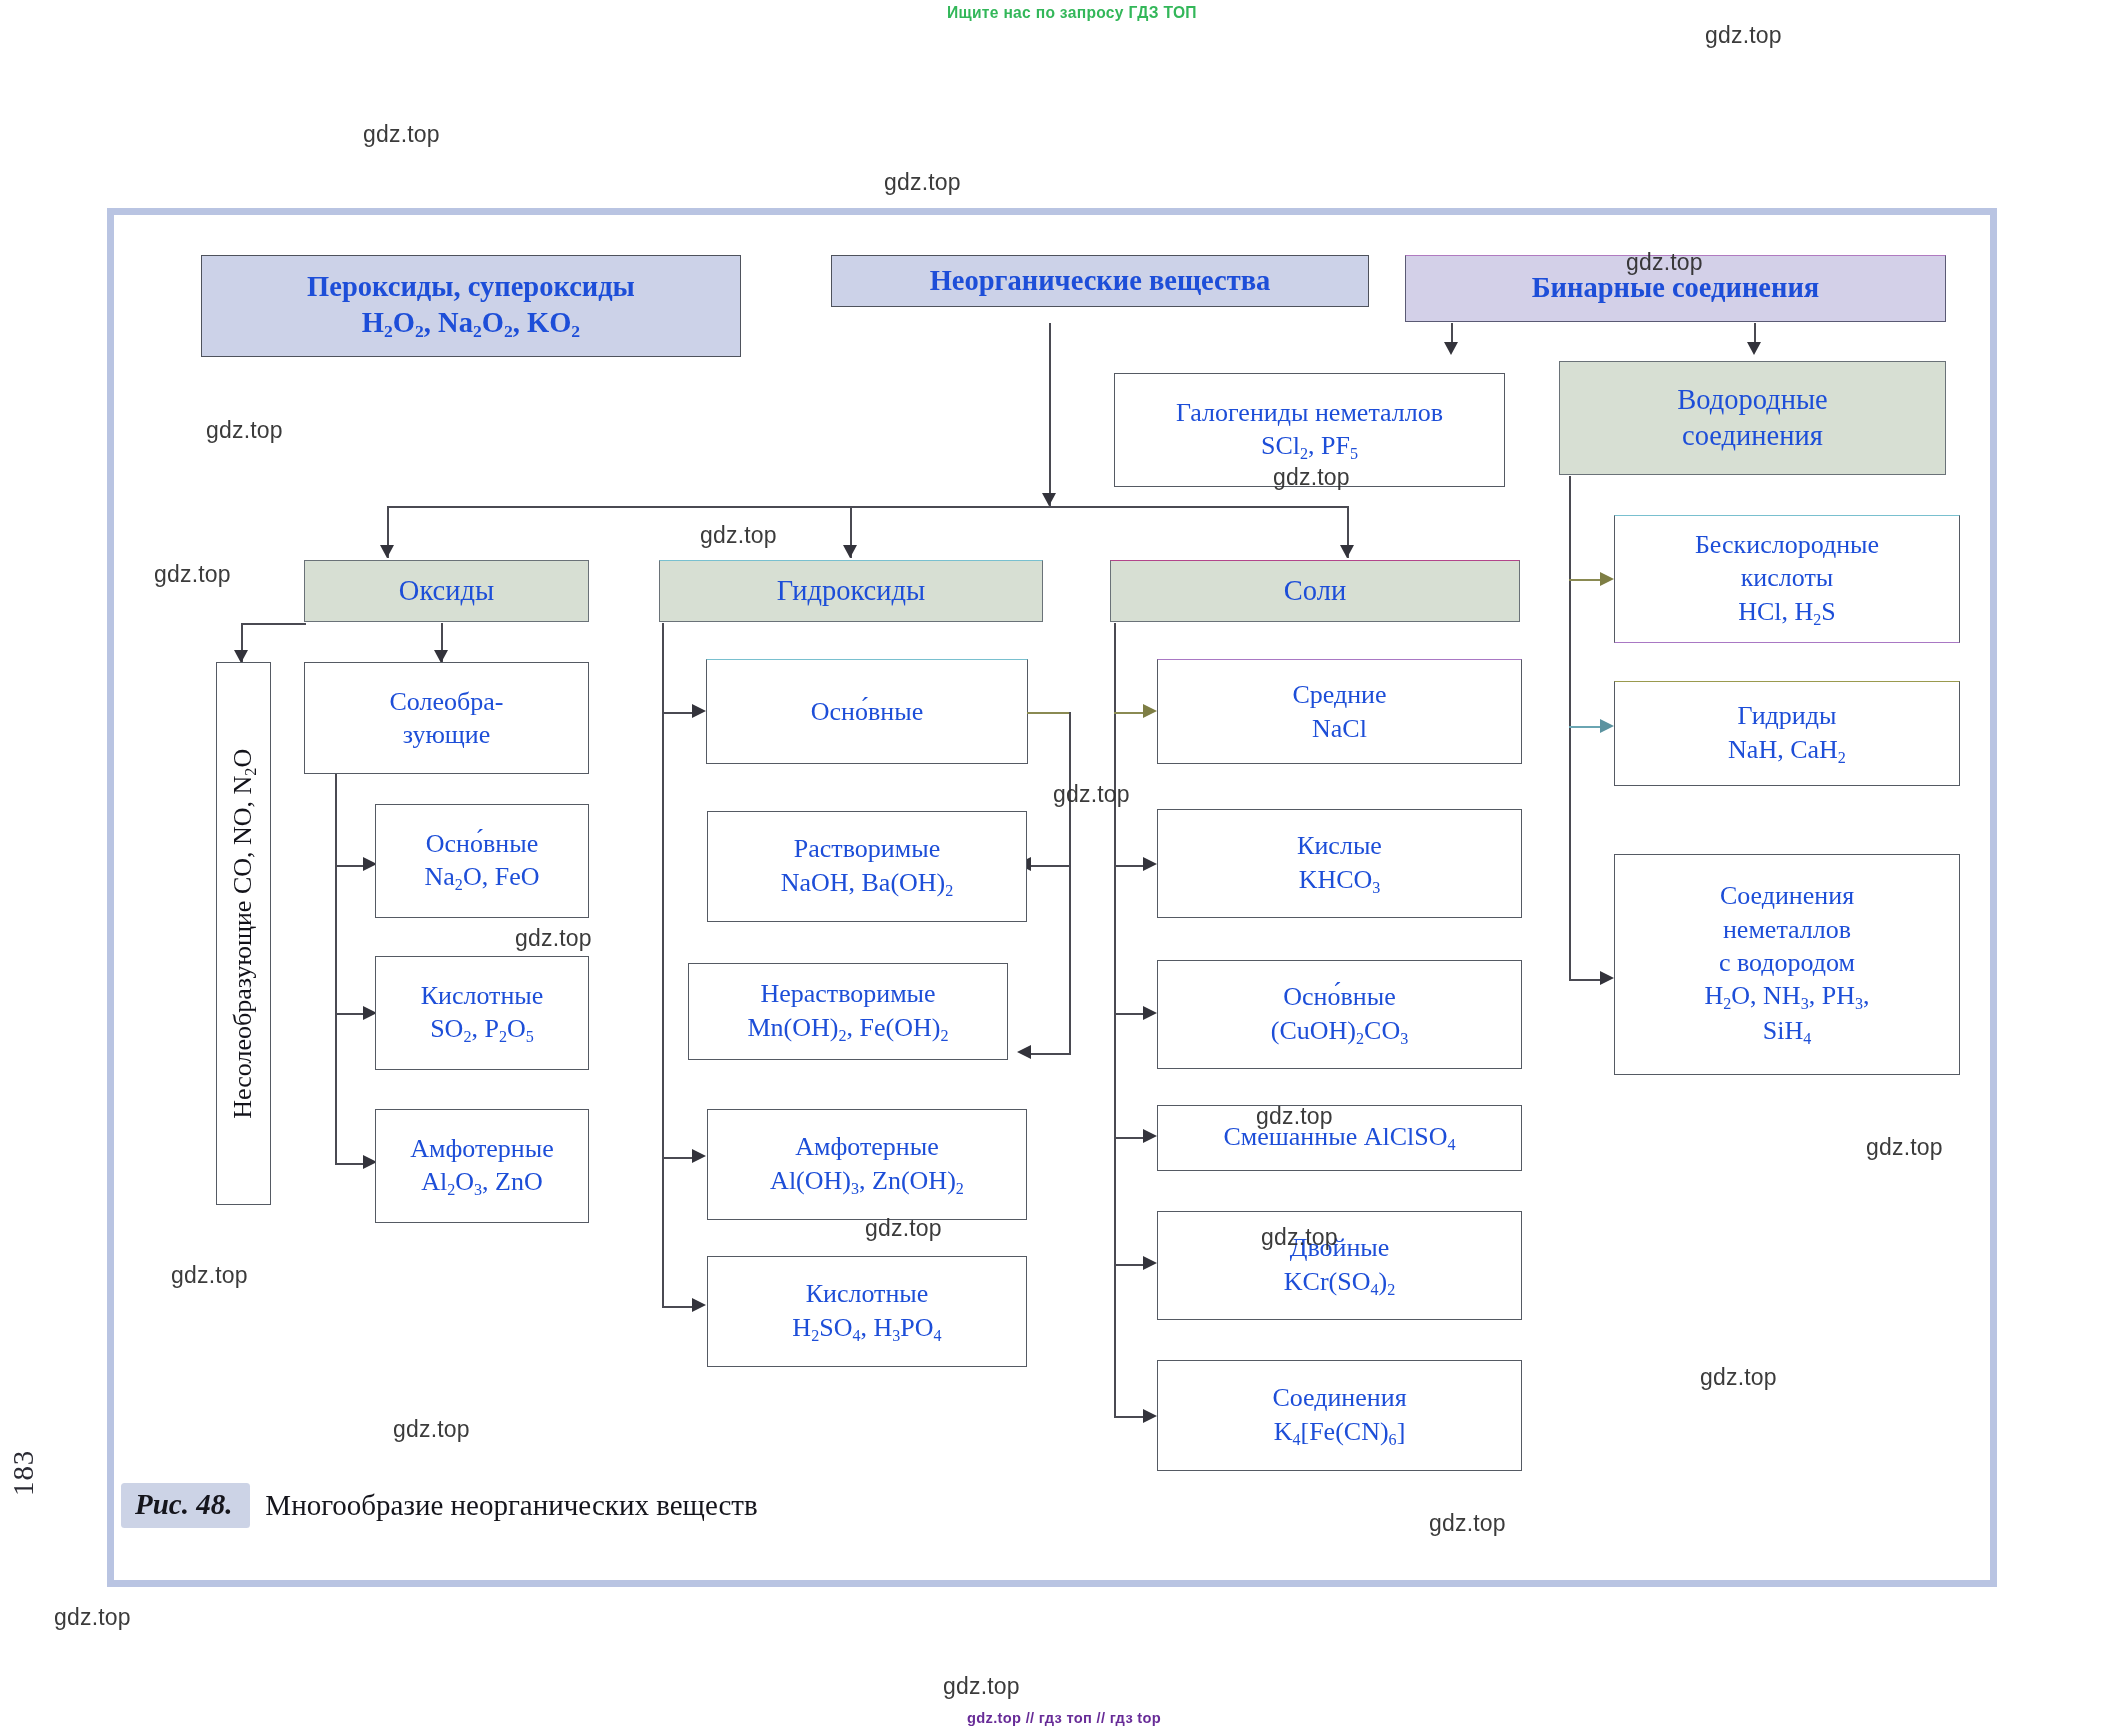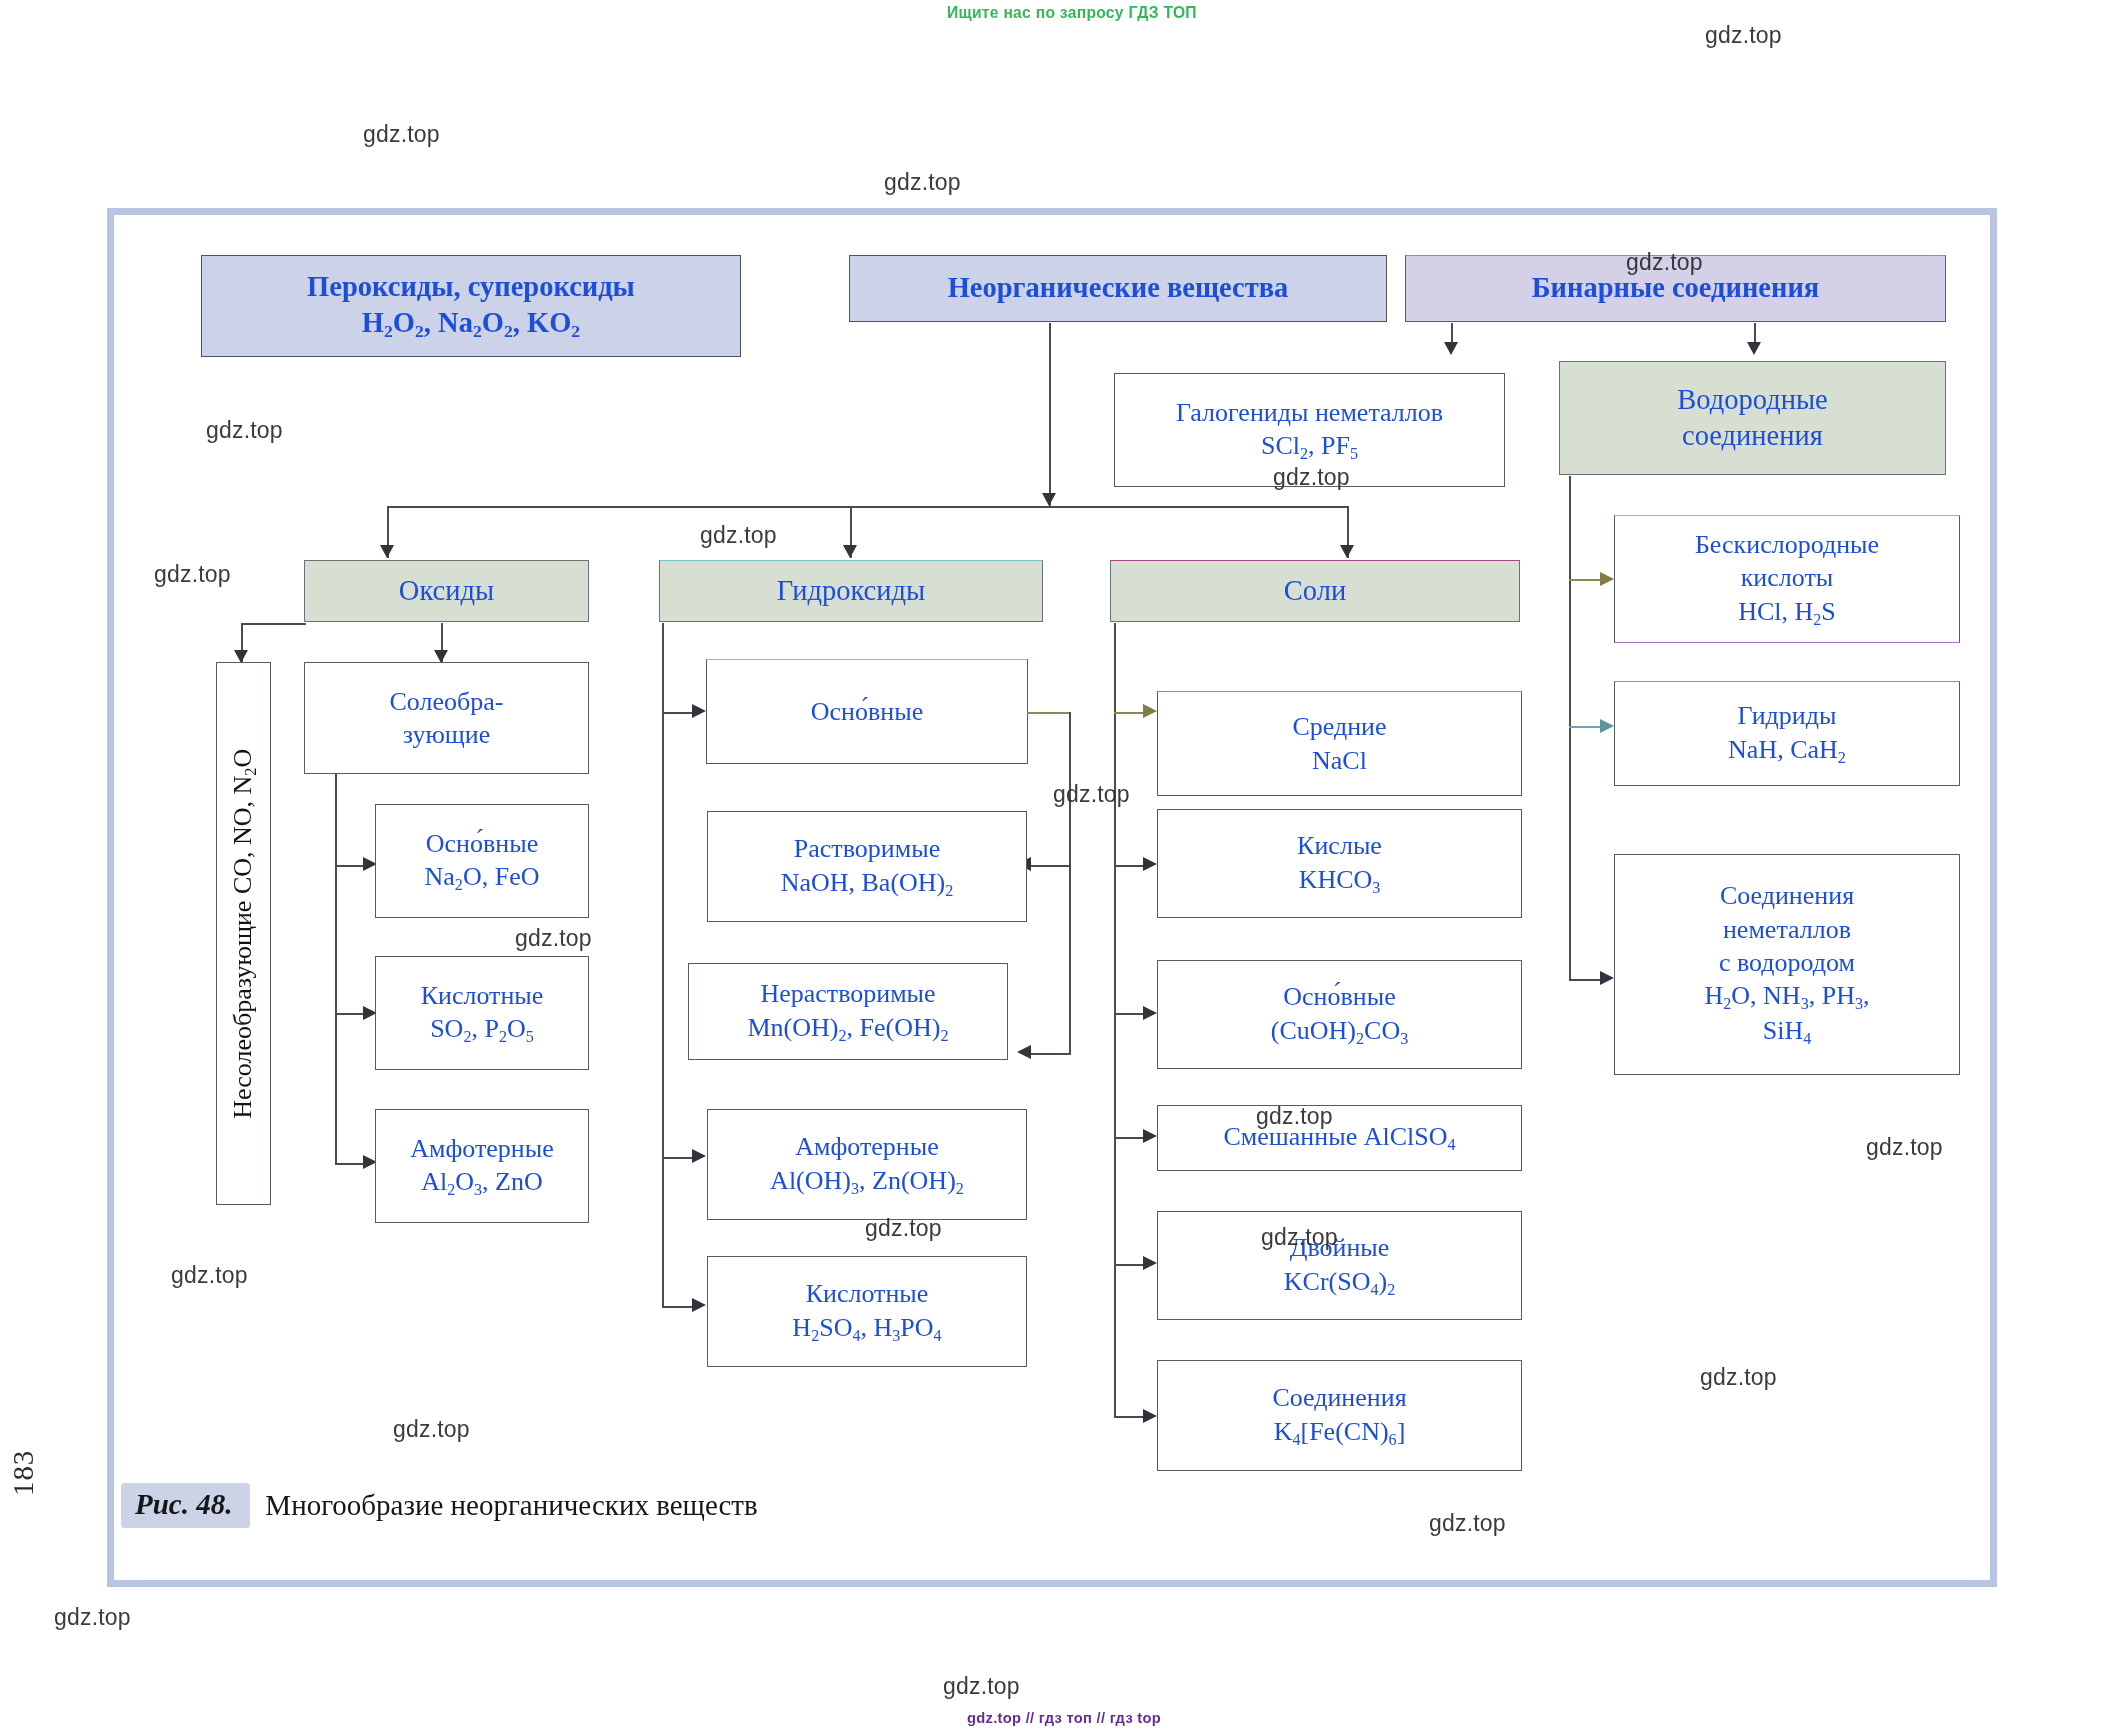--- a/index.html
+++ b/index.html
@@ -159,21 +159,21 @@
 
   <div class="frame"></div>
 
   <div class="box hdr" style="left:201px;top:255px;width:540px;height:102px;">
     <div class="inner">
       <div>Пероксиды, супероксиды</div>
       <div>H<sub>2</sub>O<sub>2</sub>, Na<sub>2</sub>O<sub>2</sub>, KO<sub>2</sub></div>
     </div>
   </div>
 
-  <div class="box hdr" style="left:849px;top:255px;width:538px;height:67px;">
+  <div class="box hdr" style="left:831px;top:255px;width:538px;height:52px;">
     <div class="inner">Неорганические вещества</div>
   </div>
 
   <div class="box hdr2" style="left:1405px;top:255px;width:541px;height:67px;">
     <div class="inner">Бинарные соединения</div>
   </div>
 
   <div class="box" style="left:1114px;top:361px;width:391px;height:114px;margin-top:12px;">
     <div class="inner">
       <div>Галогениды неметаллов</div>
@@ -309,21 +309,21 @@
     <div class="inner">
       <div>Кислотные</div>
       <div>H<sub>2</sub>SO<sub>4</sub>, H<sub>3</sub>PO<sub>4</sub></div>
     </div>
   </div>
 
   <div class="ln lnv" style="left:1114px;top:623px;height:794px;"></div>
 
   <div class="ln lnh ln-olive" style="left:1114px;top:712px;width:35px;"></div>
   <div class="arw arw-right arw-olive" style="left:1143px;top:704px;"></div>
-  <div class="box tint-violet" style="left:1157px;top:691px;width:365px;height:105px;">
+  <div class="box tint-violet" style="left:1157px;top:659px;width:365px;height:105px;">
     <div class="inner">
       <div>Средние</div>
       <div>NaCl</div>
     </div>
   </div>
 
   <div class="ln lnh" style="left:1114px;top:865px;width:35px;"></div>
   <div class="arw arw-right" style="left:1143px;top:857px;"></div>
   <div class="box" style="left:1157px;top:809px;width:365px;height:109px;">
     <div class="inner">

